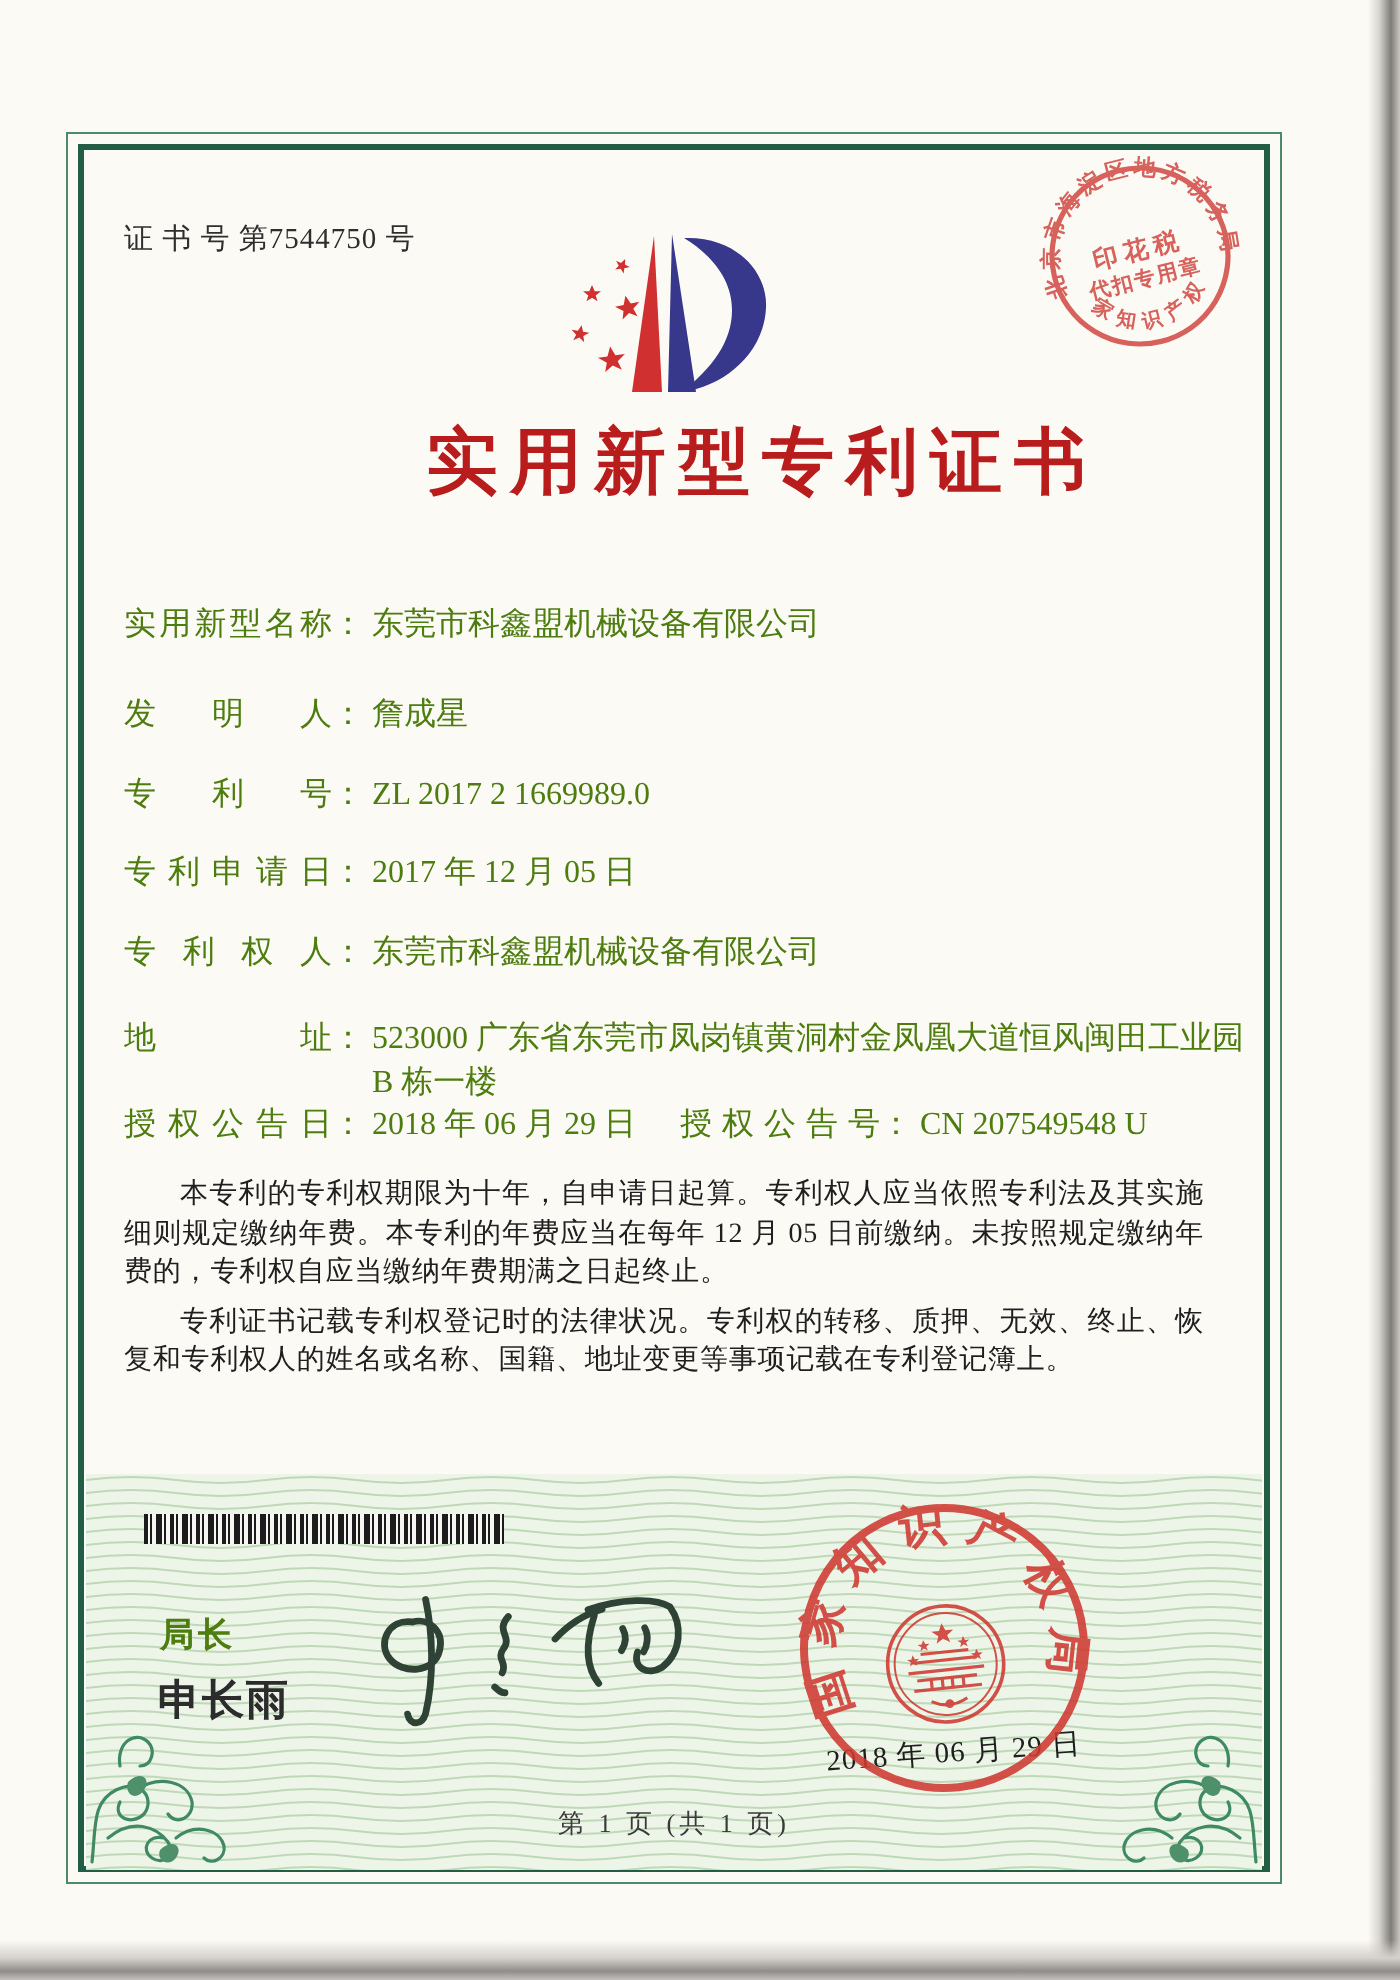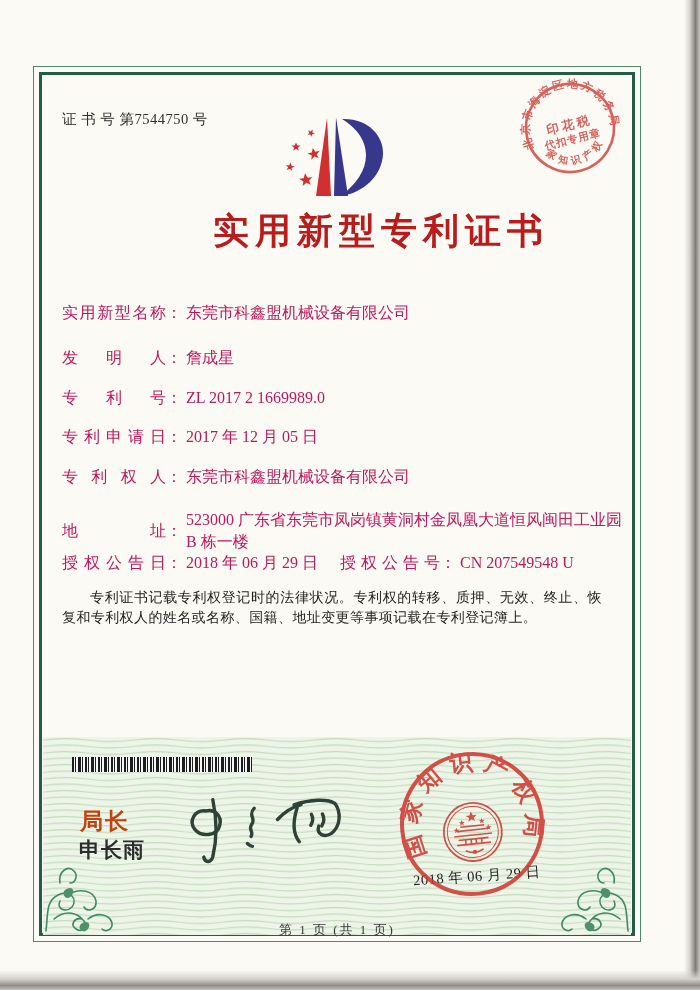--- a/index.html
+++ b/index.html
@@ -11,43 +11,43 @@
   .edge-bottom{position:absolute;left:0;bottom:0;width:100%;height:20px;
     background:linear-gradient(180deg,rgba(0,0,0,0) 0%,#d5d2ce 45%,#8f8d8a 78%,#c4c1bd 100%);}
   
   .frame-thin{position:absolute;left:33px;top:66px;width:608px;height:876px;border:1.5px solid #4d8a6b;box-sizing:border-box;}
   .frame-thick{position:absolute;left:39px;top:72px;width:596px;height:864px;border:3.5px solid #215e45;box-sizing:border-box;}
   .cert-no{position:absolute;left:62px;top:110px;font-size:14.5px;color:#2e2e2e;letter-spacing:.5px;}
   .logo{position:absolute;left:284px;top:110px;}
   .title{position:absolute;left:33px;top:207px;width:696px;text-align:center;
     font-size:36px;font-weight:600;letter-spacing:6px;color:#b91c1c;}
   
-  .frow{position:absolute;left:62px;display:flex;align-items:center;font-size:16px;color:#be185d;}
+  .frow{position:absolute;left:62px;display:flex;align-items:flex-start;font-size:16px;color:#4d7c0f;}
   .flabel{display:inline-block;width:104px;text-align:justify;text-align-last:justify;flex:none;}
   .fcolon{flex:none;}
   .fvalue{display:inline-block;margin-left:4px;max-width:436px;line-height:22px;}
   .row-0{top:302px}.row-1{top:347px}.row-2{top:387px}.row-3{top:426px}
   .row-4{top:466px}.row-5{top:509px}.row-6{top:552px}
   .frow-right{left:340px;top:552px;}
   .frow-right .flabel{width:100px;}
   
   .body-text{position:absolute;left:62px;top:588px;width:540px;color:#1f1f1f;}
   .body-text p{margin:0 0 5px 0;font-size:14px;line-height:19.5px;text-align:justify;text-indent:2em;letter-spacing:.4px;}
   
   .wave-area{position:absolute;left:43px;top:737px;width:588px;height:198px;}
   .barcode{position:absolute;left:72px;top:757px;width:180px;height:15px;background-color:#f6f6f2;
     background-image:repeating-linear-gradient(90deg,#1c1c1c 0 2px,#f6f6f2 2px 3px,#1c1c1c 3px 4px,#f6f6f2 4px 6px,#1c1c1c 6px 9px,#f6f6f2 9px 10px,#1c1c1c 10px 11px,#f6f6f2 11px 13px);}
-  .issuer-title{position:absolute;left:80px;top:806px;font-size:23px;letter-spacing:2px;color:#c2410c;font-weight:600;}
+  .issuer-title{position:absolute;left:80px;top:806px;font-size:17px;letter-spacing:2px;color:#4d7c0f;font-weight:600;}
   .issuer-name{position:absolute;left:79px;top:836px;font-size:21px;letter-spacing:1px;color:#2c2c2c;font-weight:600;}
   .signature{position:absolute;left:183px;top:793px;}
   .seal-date{position:absolute;left:413px;top:866px;width:150px;font-size:14.5px;color:#1e1e1e;
     letter-spacing:.5px;transform:rotate(-4deg);}
   .seal{position:absolute;left:387px;top:739px;opacity:.88;}
   .tax-stamp{position:absolute;left:518px;top:76px;opacity:.9;}
-  .footer{position:absolute;left:33px;top:903px;width:608px;text-align:center;font-size:13px;letter-spacing:2px;color:#3a3a3a;margin-top:18px;}
+  .footer{position:absolute;left:33px;top:903px;width:608px;text-align:center;font-size:13px;letter-spacing:2px;color:#3a3a3a;}
 </style>
 </head>
 <body>
 
 <div class="page">
 
   <svg width="0" height="0" style="position:absolute" aria-hidden="true">
     <defs>
       <path id="star5" d="M0,-10 L2.94,-3.09 10,-3.09 4.05,1.55 6.18,8.09 0,4.05 -6.18,8.09 -4.05,1.55 -10,-3.09 -2.94,-3.09 Z"></path>
       <g id="flourish" fill="none" stroke="#3f8a63" stroke-width="1.6" stroke-linecap="round">
@@ -135,20 +135,21 @@
       <span class="fcolon">：</span>
       <span class="fvalue">2018 年 06 月 29 日</span>
   </div>
   <div class="frow frow-right">
     <span class="flabel">授权公告号</span>
       <span class="fcolon">：</span>
       <span class="fvalue">CN 207549548 U</span>
   </div>
 
   <div class="body-text">
+    <p>本专利的专利权期限为十年，自申请日起算。专利权人应当依照专利法及其实施细则规定缴纳年费。本专利的年费应当在每年 12 月 05 日前缴纳。未按照规定缴纳年费的，专利权自应当缴纳年费期满之日起终止。</p>
     <p>专利证书记载专利权登记时的法律状况。专利权的转移、质押、无效、终止、恢复和专利权人的姓名或名称、国籍、地址变更等事项记载在专利登记簿上。</p>
   </div>
 
   <svg class="wave-area" width="588" height="198" viewBox="0 0 588 198">
     <defs>
       <pattern id="wv" width="90" height="6.5" patternUnits="userSpaceOnUse">
         <path d="M0 3 Q22.5 0 45 3 T90 3" stroke="#bfd9b8" fill="none" stroke-width="1"></path>
       </pattern>
     </defs>
     <rect width="588" height="198" fill="#edf4e8"></rect>

